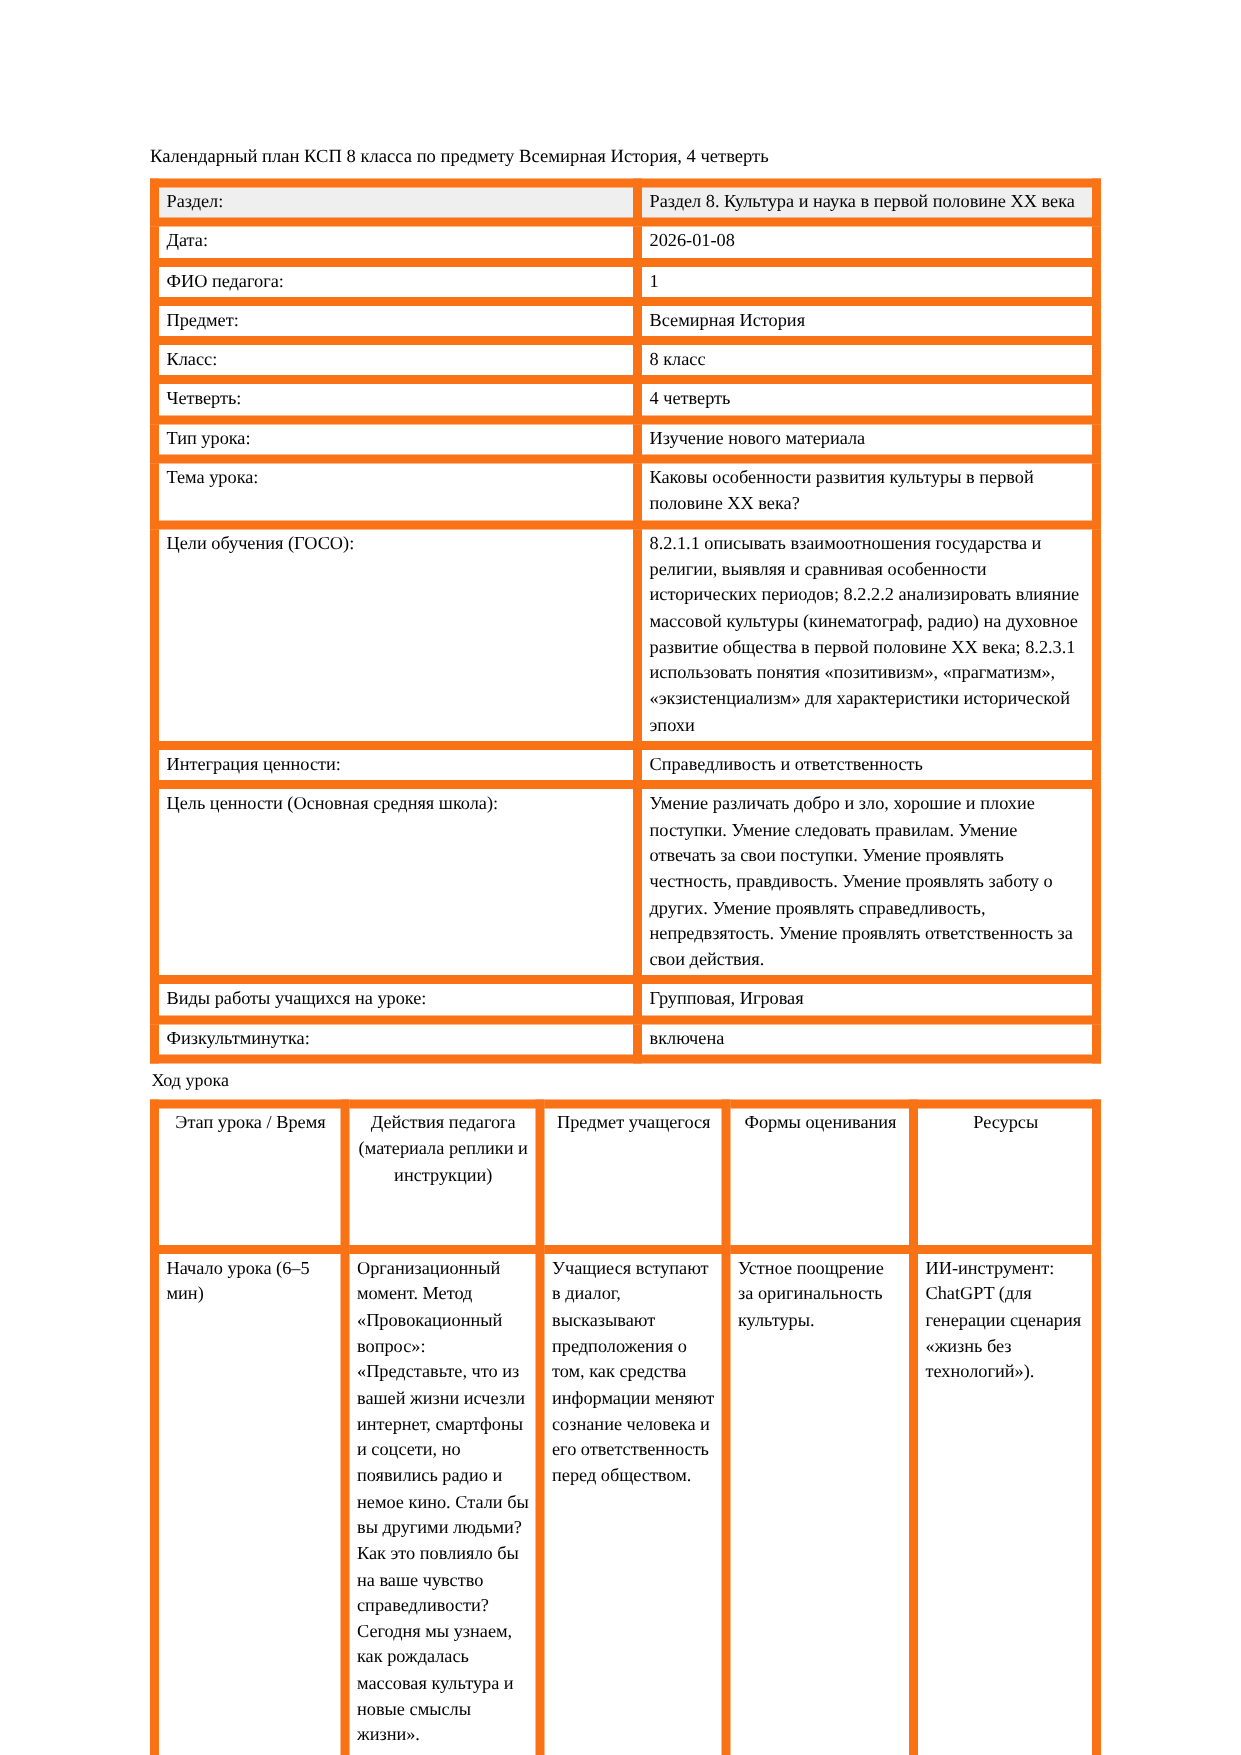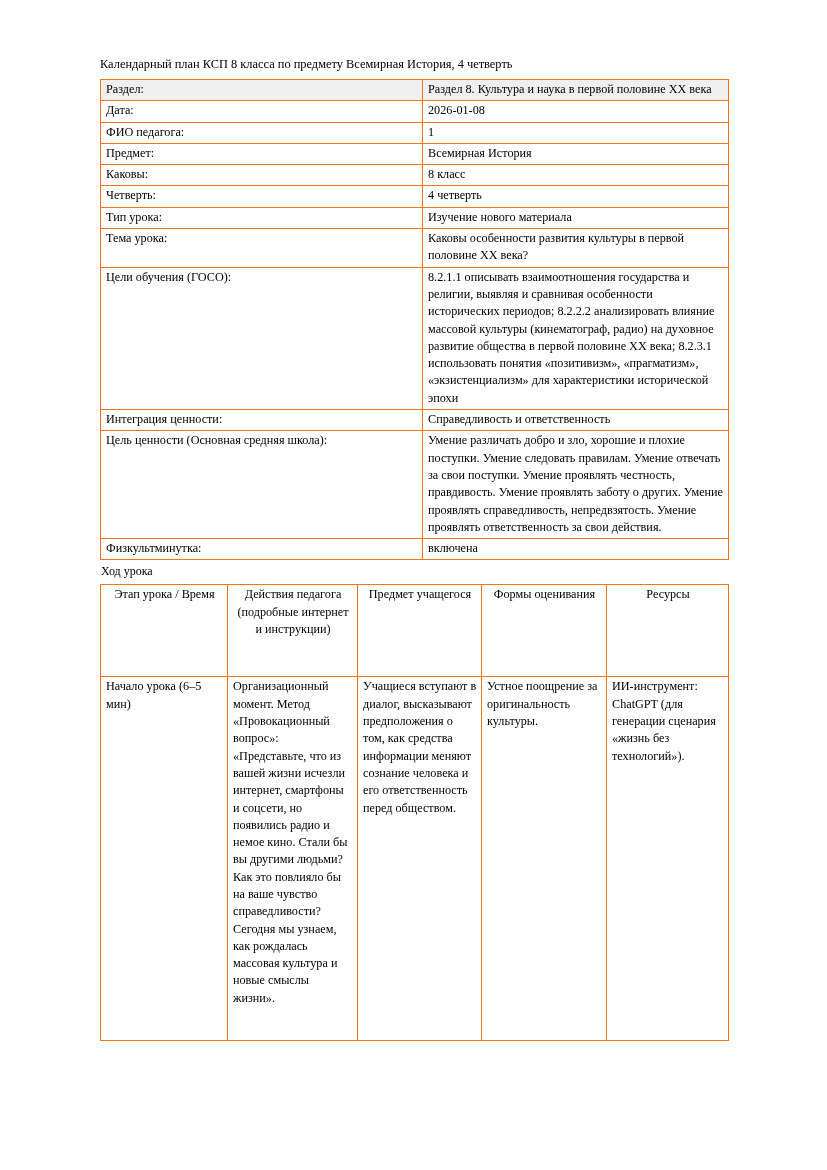--- a/index.html
+++ b/index.html
@@ -13,41 +13,41 @@
     height: 1170px;
     font-family: "Liberation Serif", "DejaVu Serif", serif;
     color: #000000;
     -webkit-font-smoothing: antialiased;
   }
   .page {
     position: relative;
     width: 827px;
     height: 1170px;
     box-sizing: border-box;
-    padding: 56px 99px 0 100px;
+    padding: 96px 99px 0 100px;
     border-radius: 30px;
   }
   .doc-title {
     font-size: 12.4px;
     line-height: 16px;
     margin: 0 0 7px 0;
     white-space: nowrap;
   }
   .section-label {
     font-size: 12px;
     line-height: 16px;
     margin: 3px 0 5px 1px;
   }
   table {
     border-collapse: collapse;
     width: 628px;
     table-layout: fixed;
   }
   table td, table th {
-    border: 1px solid #f97316;
+    border: 6px solid #f97316;
     vertical-align: top;
     font-size: 12.2px;
     line-height: 17.3px;
     padding: 1px 4px 2px 5px;
     font-weight: normal;
     text-align: left;
     word-wrap: break-word;
     overflow-wrap: break-word;
   }
   
@@ -94,21 +94,21 @@
         </tr>
         <tr>
           <td>ФИО педагога:</td>
           <td>1</td>
         </tr>
         <tr>
           <td>Предмет:</td>
           <td>Всемирная История</td>
         </tr>
         <tr>
-          <td>Каковы:</td>
+          <td>Класс:</td>
           <td>8 класс</td>
         </tr>
         <tr>
           <td>Четверть:</td>
           <td>4 четверть</td>
         </tr>
         <tr>
           <td>Тип урока:</td>
           <td>Изучение нового материала</td>
         </tr>
@@ -122,40 +122,44 @@
         </tr>
         <tr>
           <td>Интеграция ценности:</td>
           <td>Справедливость и ответственность</td>
         </tr>
         <tr>
           <td>Цель ценности (Основная средняя школа):</td>
           <td>Умение различать добро и зло, хорошие и плохие поступки. Умение следовать правилам. Умение отвечать за свои поступки. Умение проявлять честность, правдивость. Умение проявлять заботу о других. Умение проявлять справедливость, непредвзятость. Умение проявлять ответственность за свои действия.</td>
         </tr>
         <tr>
+          <td>Виды работы учащихся на уроке:</td>
+          <td>Групповая, Игровая</td>
+        </tr>
+        <tr>
           <td>Физкультминутка:</td>
           <td>включена</td>
         </tr>
       </tbody>
   </table>
 
   <p class="section-label">Ход урока</p>
 
   <table id="flow-table">
     <colgroup>
       <col class="f1">
       <col class="f2">
       <col class="f3">
       <col class="f4">
       <col class="f5">
     </colgroup>
     <thead>
       <tr>
           <td>Этап урока / Время</td>
-          <td>Действия педагога (подробные интернет и инструкции)</td>
+          <td>Действия педагога (материала реплики и инструкции)</td>
           <td>Предмет учащегося</td>
           <td>Формы оценивания</td>
           <td>Ресурсы</td>
         </tr>
     </thead>
     <tbody>
         <tr>
           <td>Начало урока (6–5 мин)</td>
           <td>Организационный момент. Метод «Провокационный вопрос»: «Представьте, что из вашей жизни исчезли интернет, смартфоны и соцсети, но появились радио и немое кино. Стали бы вы другими людьми? Как это повлияло бы на ваше чувство справедливости? Сегодня мы узнаем, как рождалась массовая культура и новые смыслы жизни».</td>
           <td>Учащиеся вступают в диалог, высказывают предположения о том, как средства информации меняют сознание человека и его ответственность перед обществом.</td>

